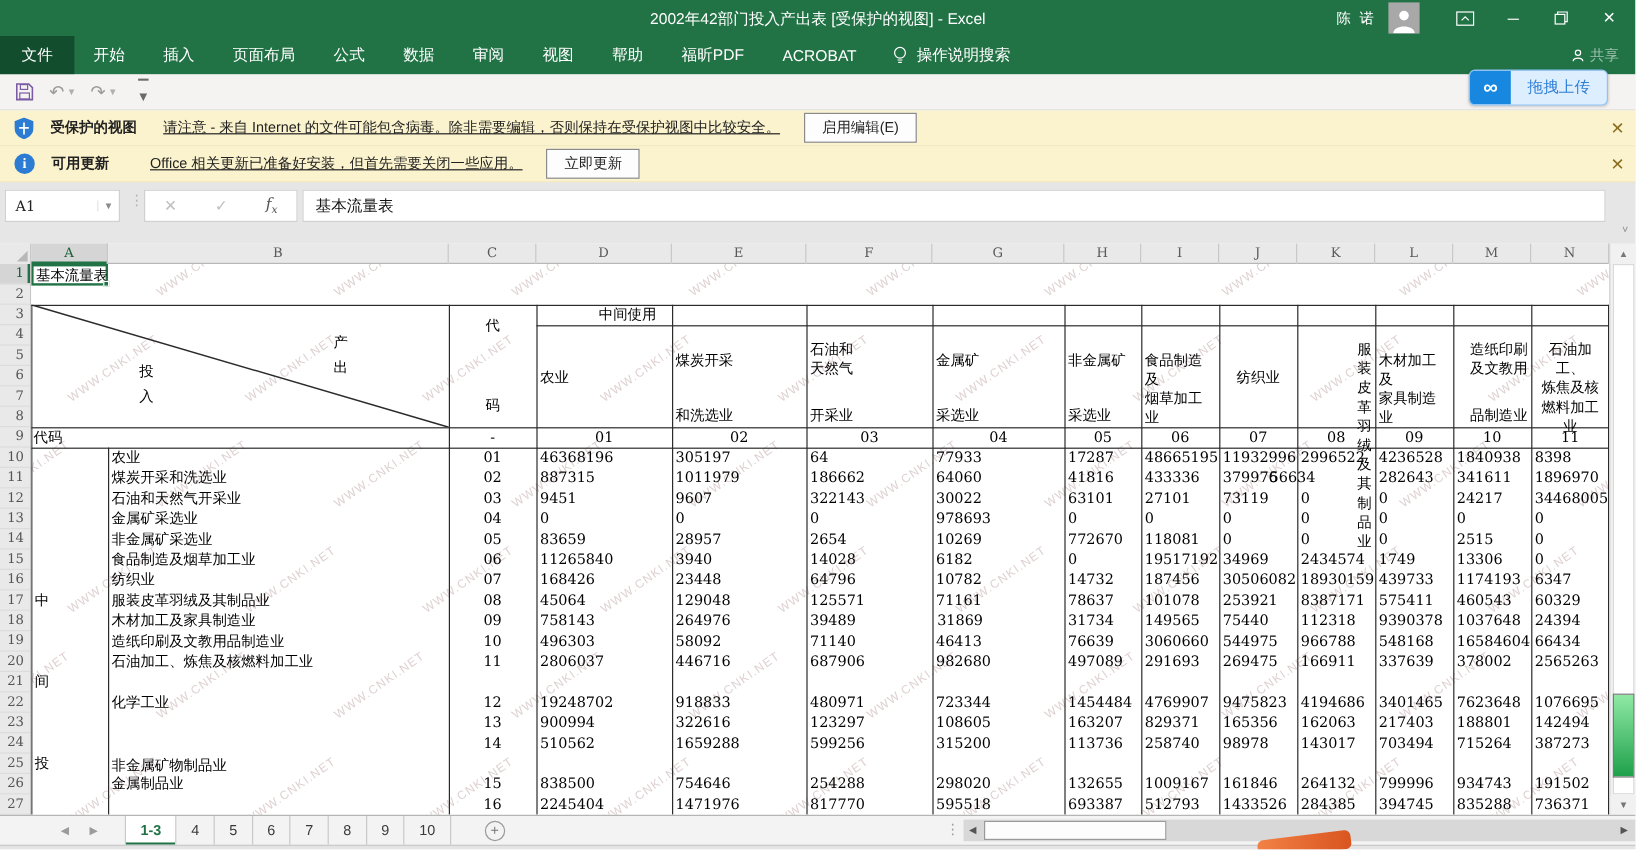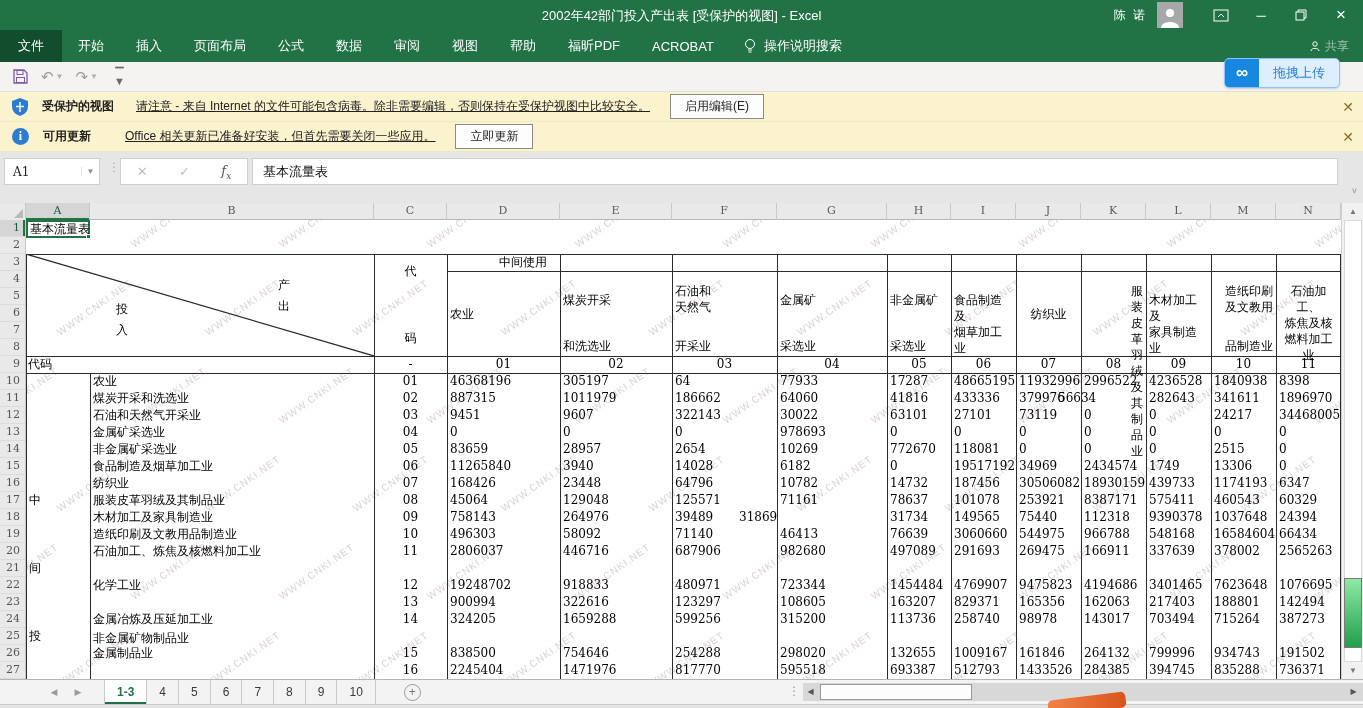--- a/index.html
+++ b/index.html
@@ -531,21 +531,21 @@
         <div class="cell num" style="left: 990px; top: 272px; width: 65px;">253921</div>
         <div class="cell num" style="left: 1055px; top: 272px; width: 65px;">8387171</div>
         <div class="cell num" style="left: 1120px; top: 272px; width: 65px;">575411</div>
         <div class="cell num" style="left: 1185px; top: 272px; width: 65px;">460543</div>
         <div class="cell num" style="left: 1250px; top: 272px; width: 65px;">60329</div>
         <div class="cell" style="left: 67px; top: 289px; width: 280px;">木材加工及家具制造业</div>
         <div class="cell ctr" style="left: 348px; top: 289px; width: 73px;">09</div>
         <div class="cell num" style="left: 421px; top: 289px; width: 113px;">758143</div>
         <div class="cell num" style="left: 534px; top: 289px; width: 112px;">264976</div>
         <div class="cell num" style="left: 646px; top: 289px; width: 105px;">39489</div>
-        <div class="cell num" style="left: 710px; top: 289px; width: 110px;">31869</div>
+        <div class="cell num" style="left: 752px; top: 289px; width: 110px;">31869</div>
         <div class="cell num" style="left: 861px; top: 289px; width: 64px;">31734</div>
         <div class="cell num" style="left: 925px; top: 289px; width: 65px;">149565</div>
         <div class="cell num" style="left: 990px; top: 289px; width: 65px;">75440</div>
         <div class="cell num" style="left: 1055px; top: 289px; width: 65px;">112318</div>
         <div class="cell num" style="left: 1120px; top: 289px; width: 65px;">9390378</div>
         <div class="cell num" style="left: 1185px; top: 289px; width: 65px;">1037648</div>
         <div class="cell num" style="left: 1250px; top: 289px; width: 65px;">24394</div>
         <div class="cell" style="left: 67px; top: 306px; width: 280px;">造纸印刷及文教用品制造业</div>
         <div class="cell ctr" style="left: 348px; top: 306px; width: 73px;">10</div>
         <div class="cell num" style="left: 421px; top: 306px; width: 113px;">496303</div>
@@ -592,23 +592,22 @@
         <div class="cell num" style="left: 534px; top: 374px; width: 112px;">322616</div>
         <div class="cell num" style="left: 646px; top: 374px; width: 105px;">123297</div>
         <div class="cell num" style="left: 751px; top: 374px; width: 110px;">108605</div>
         <div class="cell num" style="left: 861px; top: 374px; width: 64px;">163207</div>
         <div class="cell num" style="left: 925px; top: 374px; width: 65px;">829371</div>
         <div class="cell num" style="left: 990px; top: 374px; width: 65px;">165356</div>
         <div class="cell num" style="left: 1055px; top: 374px; width: 65px;">162063</div>
         <div class="cell num" style="left: 1120px; top: 374px; width: 65px;">217403</div>
         <div class="cell num" style="left: 1185px; top: 374px; width: 65px;">188801</div>
         <div class="cell num" style="left: 1250px; top: 374px; width: 65px;">142494</div>
-        <div class="cell" style="left: 67px; top: 391px; width: 280px;">金属冶炼及压延加工业</div>
         <div class="cell ctr" style="left: 348px; top: 391px; width: 73px;">14</div>
-        <div class="cell num" style="left: 421px; top: 391px; width: 113px;">324205</div>
+        <div class="cell num" style="left: 421px; top: 391px; width: 113px;">510562</div>
         <div class="cell num" style="left: 534px; top: 391px; width: 112px;">1659288</div>
         <div class="cell num" style="left: 646px; top: 391px; width: 105px;">599256</div>
         <div class="cell num" style="left: 751px; top: 391px; width: 110px;">315200</div>
         <div class="cell num" style="left: 861px; top: 391px; width: 64px;">113736</div>
         <div class="cell num" style="left: 925px; top: 391px; width: 65px;">258740</div>
         <div class="cell num" style="left: 990px; top: 391px; width: 65px;">98978</div>
         <div class="cell num" style="left: 1055px; top: 391px; width: 65px;">143017</div>
         <div class="cell num" style="left: 1120px; top: 391px; width: 65px;">703494</div>
         <div class="cell num" style="left: 1185px; top: 391px; width: 65px;">715264</div>
         <div class="cell num" style="left: 1250px; top: 391px; width: 65px;">387273</div>

